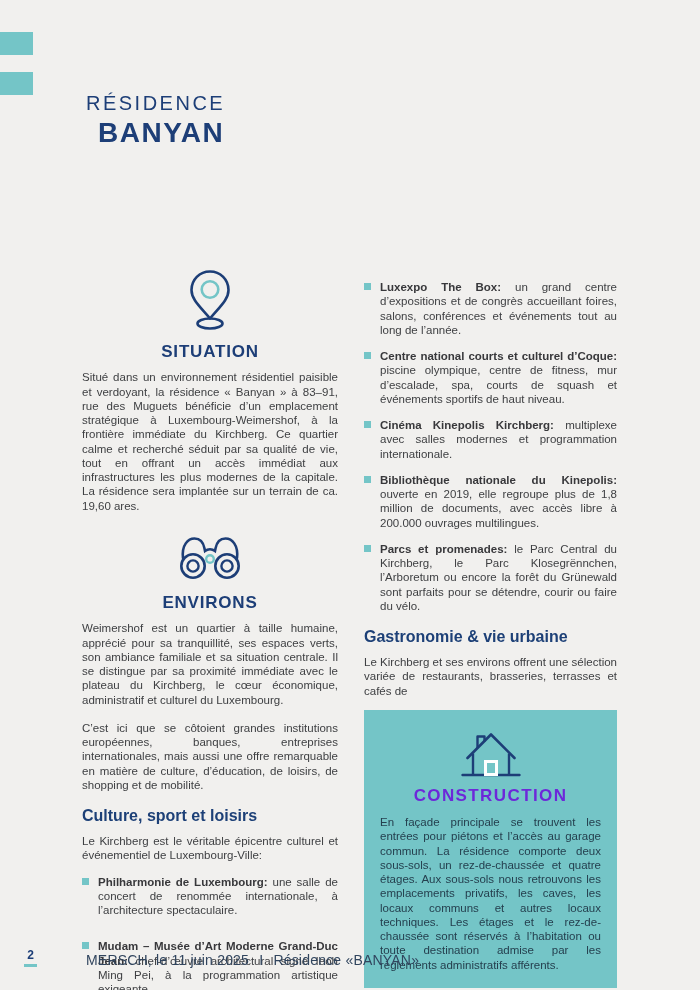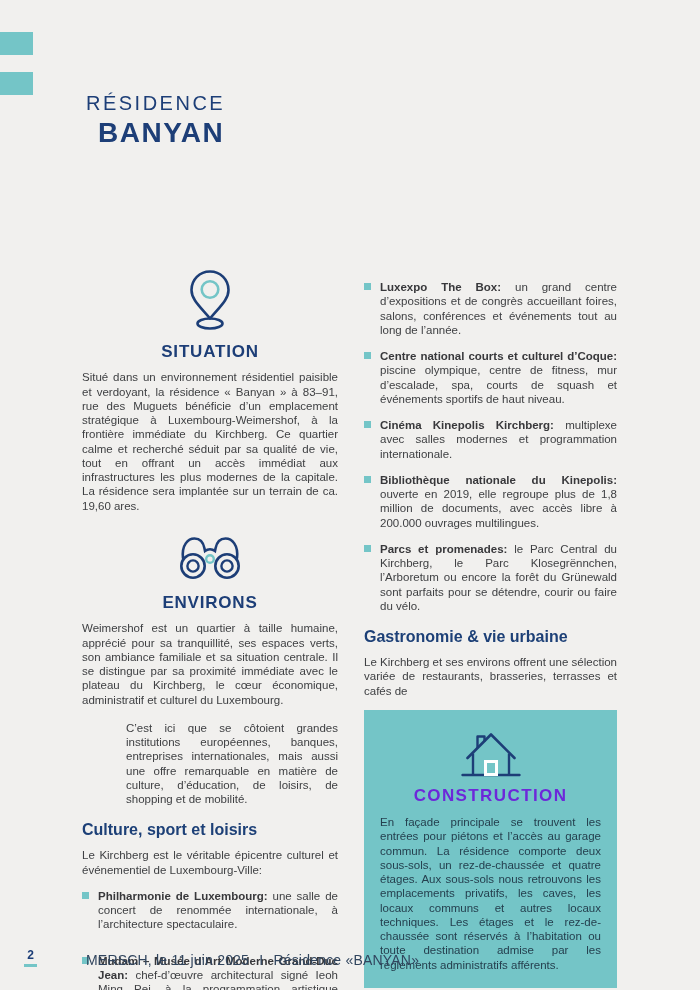--- a/index.html
+++ b/index.html
@@ -27,21 +27,21 @@
   .icon-block.mt { margin-top:22px; }
   .sec-heading {
     text-align:center; color:#1d3e77; font-weight:700;
     font-size:17px; letter-spacing:0.8px; margin-top:12px; line-height:1.2;
   }
   .sub-heading {
     text-align:left; color:#1d4077; font-weight:700;
     font-size:16px; margin-top:14px; line-height:1.25;
   }
   p.body { margin-top:8px; }
-  p.body.gap { margin-top:14px;margin-left:44px; }
+  p.body.gap { margin-top:14px; }
 
   .bullet { position:relative; padding-left:16px; margin-top:22px; text-align:justify; }
   .bullet:first-child { margin-top:0; }
   .bullet .sq { position:absolute; left:0; top:3px; width:7px; height:7px; background:#74c5c7; }
   .bullet strong { color:#38383b; }
 
   .construction {
     margin-top:12px; background:#74c5c7; padding:14px 16px 16px 16px;
   }
   .construction .sec-heading { color:#6d28d9; letter-spacing:1.4px; margin-top:8px; }

